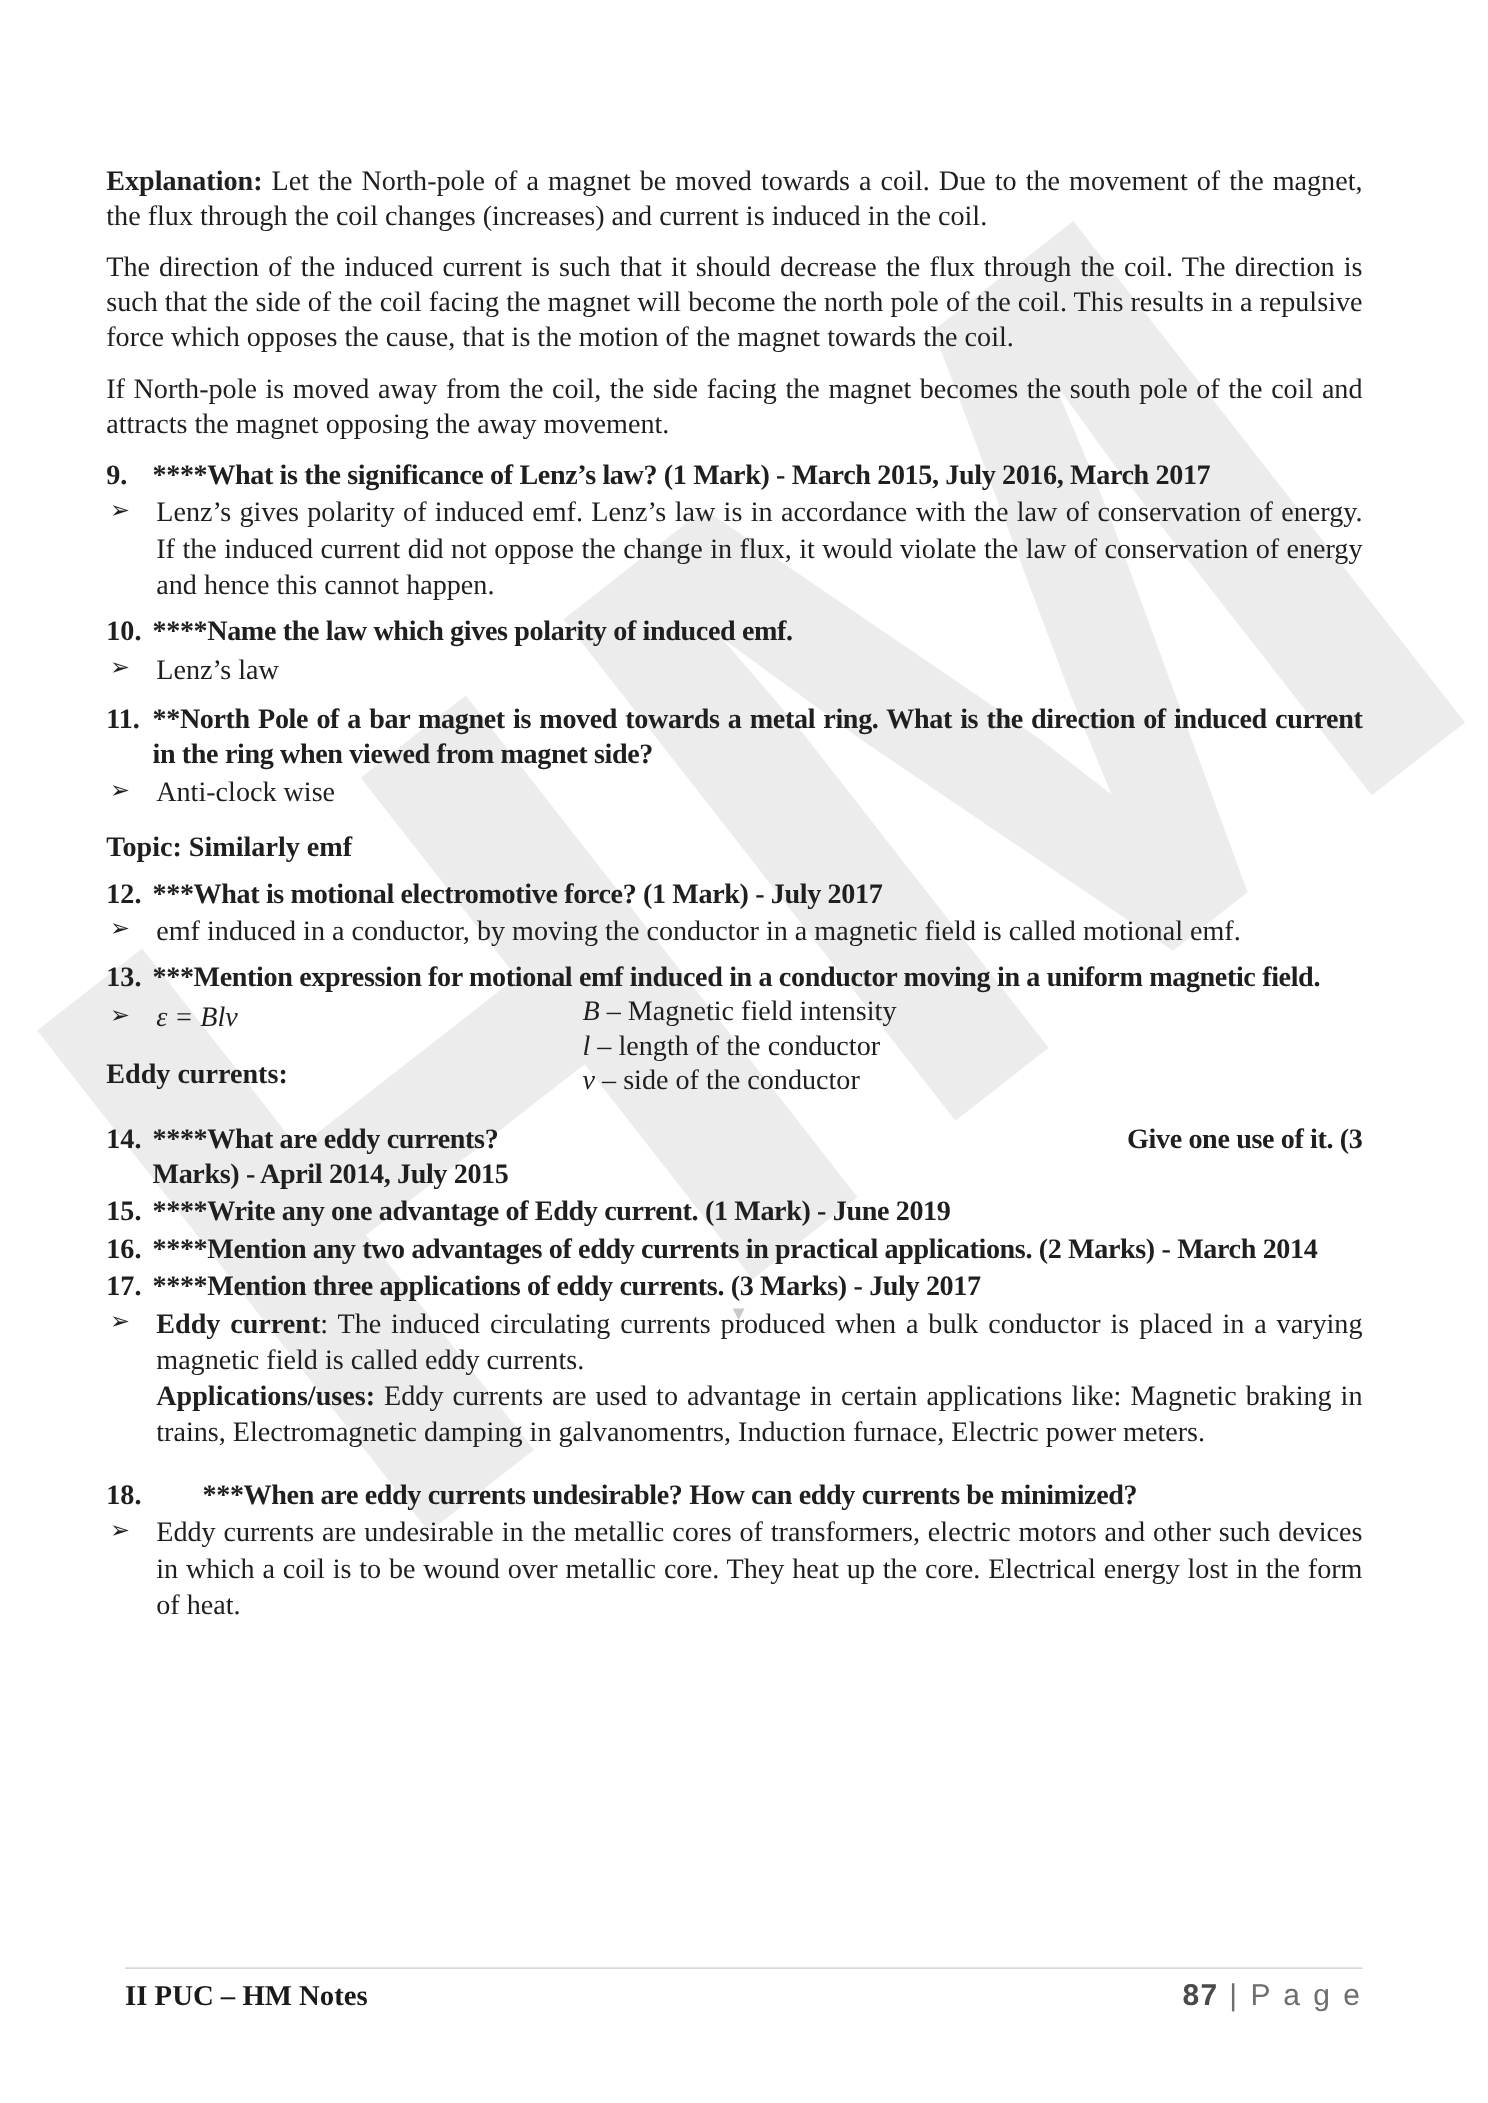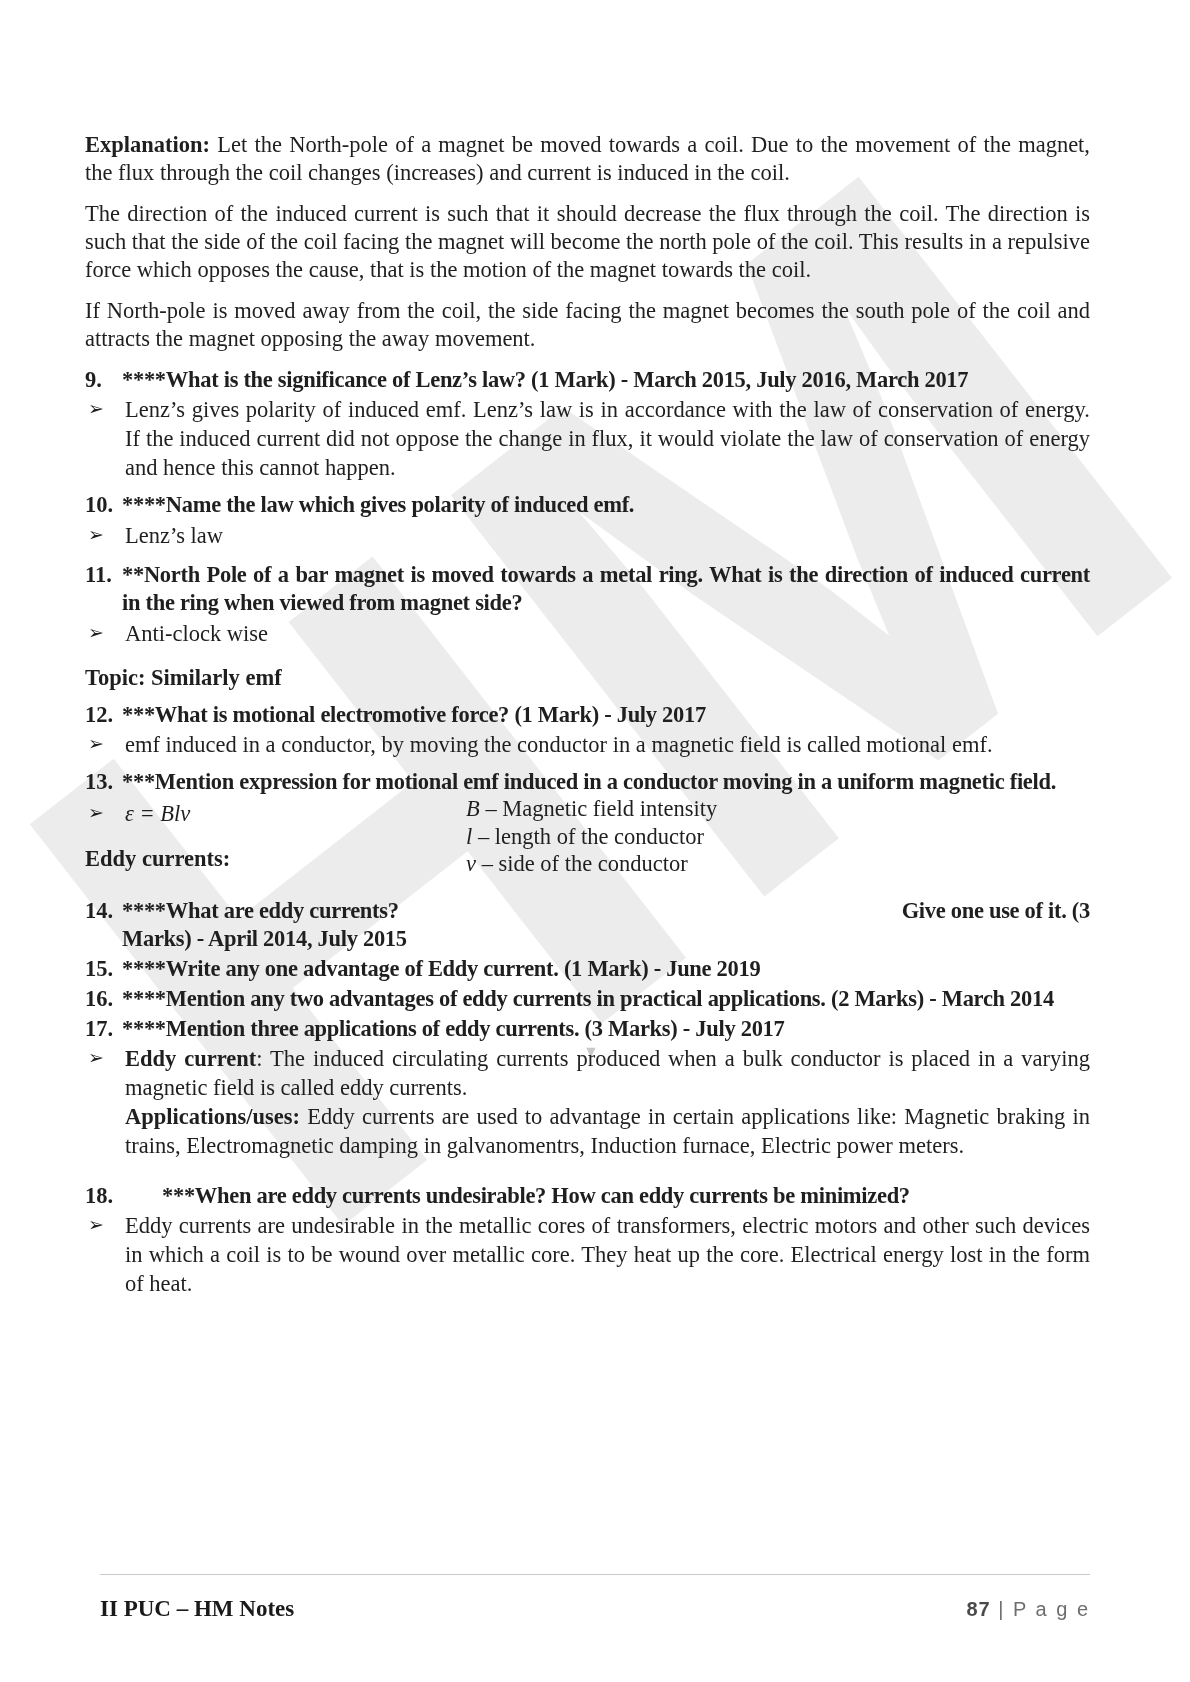--- a/index.html
+++ b/index.html
@@ -50,26 +50,26 @@
   .heading{font-weight:bold;margin:0 0 9px 0;}
   .formula-block{position:relative;min-height:92px;margin-bottom:2px;}
   .formula{font-style:italic;}
   .defs{position:absolute;left:352px;top:-4px;line-height:27.5px;margin-left:29px;}
   .defs i{font-style:italic;}
   .eddy-heading{font-weight:bold;margin-top:17px;}
   .q14-line{flex:1;font-weight:bold;display:flex;justify-content:space-between;letter-spacing:-0.3px;}
   .footer{
     position:absolute;left:100px;right:100px;top:1574px;
     border-top:1.5px solid #c9c9c9;
-    padding-top:20px;
+    padding-top:8px;
     display:flex;justify-content:space-between;align-items:baseline;
     z-index:2;
   }
   .footer-left{font-weight:bold;font-size:23px;color:#1a1a1a;}
-  .footer-right{font-family:"Liberation Sans",sans-serif;font-size:20px;color:#6e6e6e;letter-spacing:2px;}
+  .footer-right{font-family:"Liberation Sans",sans-serif;font-size:24px;color:#6e6e6e;letter-spacing:2px;}
   .footer-right .num{font-weight:bold;color:#4a4a4a;letter-spacing:1px;}
 </style>
 </head>
 <body>
 
 <div class="page">
 
   <div class="watermark">HM</div>
   <span class="tri">▼</span>
 

